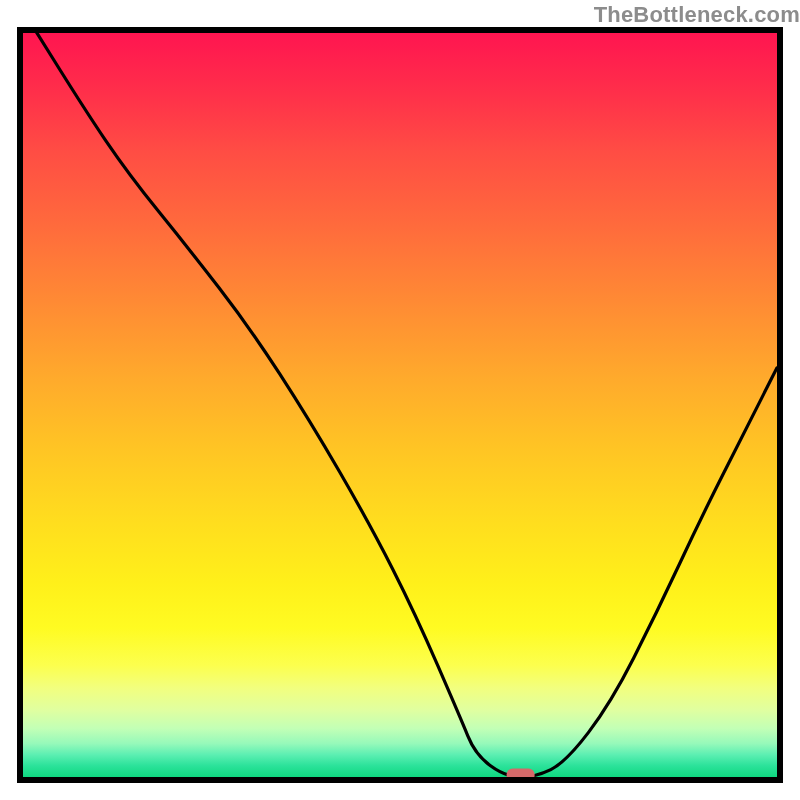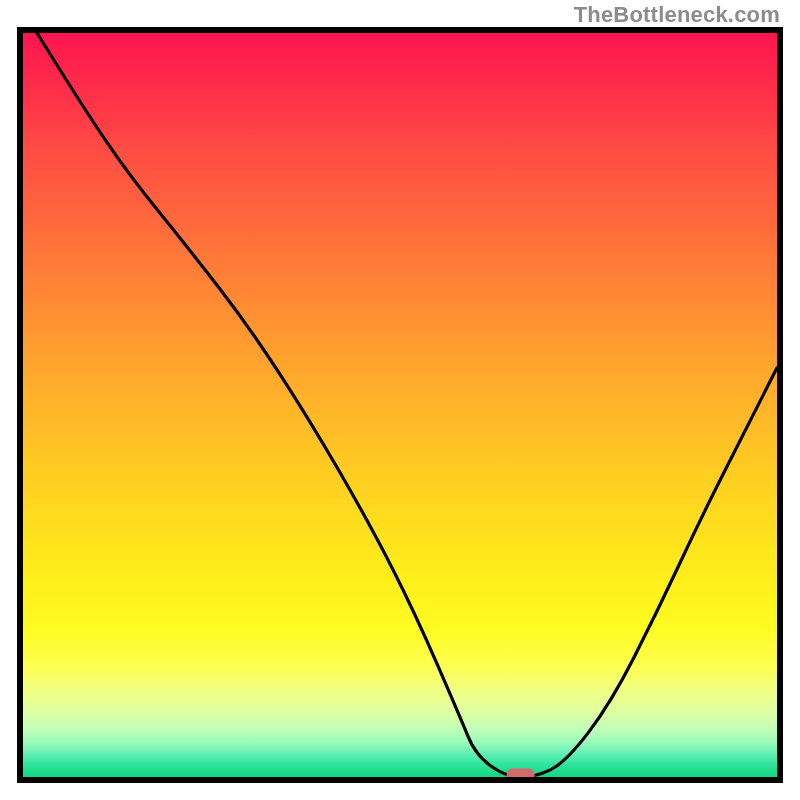--- a/index.html
+++ b/index.html
@@ -11,21 +11,21 @@
     overflow: hidden;
   }
   .container {
     position: relative;
     width: 800px;
     height: 800px;
   }
   .watermark {
     position: absolute;
     top: 2px;
-    right: 20px;
+    right: 0;
     font-family: Arial, Helvetica, sans-serif;
     font-size: 22px;
     font-weight: bold;
     color: #8c8c8c;
     letter-spacing: 0.2px;
     z-index: 10;
   }
   .plot-frame {
     position: absolute;
     left: 17px;

